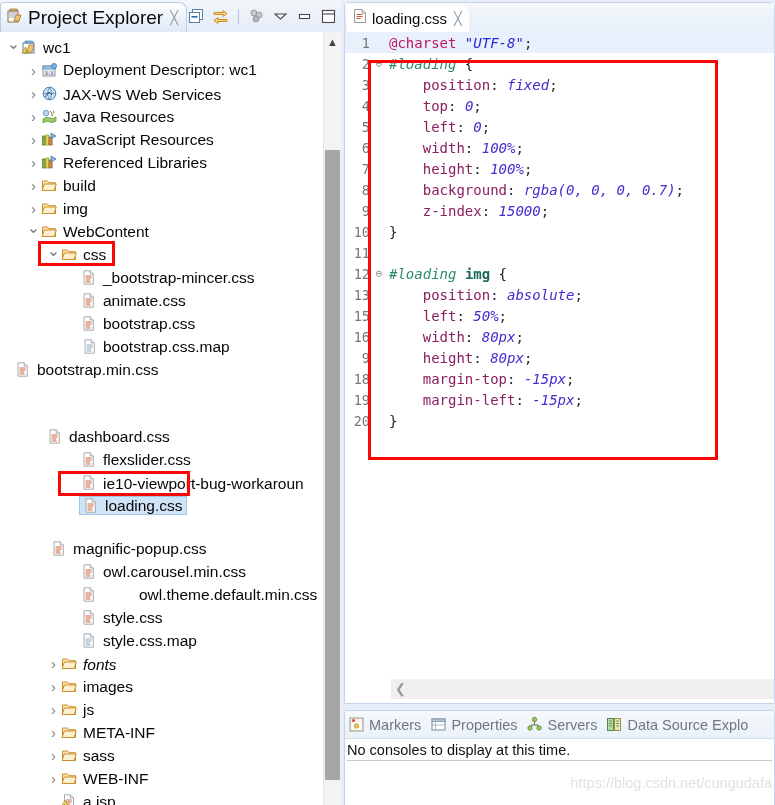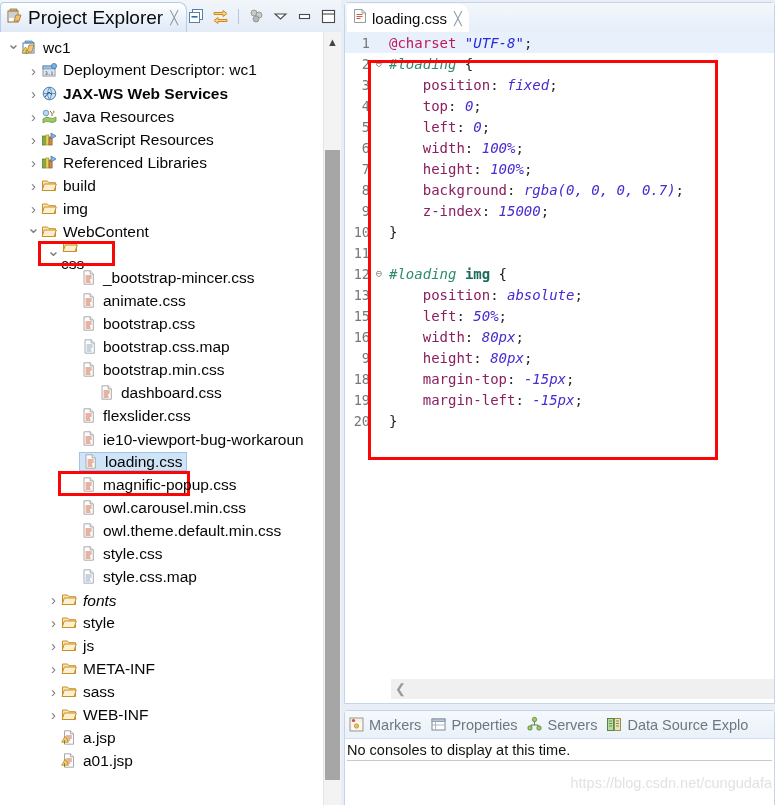--- a/index.html
+++ b/index.html
@@ -392,21 +392,21 @@
                   <rect x="2" y="4" width="12" height="3" fill="#9ec4e8" stroke="#5a7fa8" stroke-width=".7"></rect>
                   <rect x="3" y="8" width="10" height="5" fill="#d8e4f0"></rect>
                   <text x="4" y="12.6" font-size="4.6" fill="#224" font-family="monospace">3.1</text>
                   <circle cx="13" cy="4" r="2.6" fill="#7db0e0" stroke="#3c6f9e" stroke-width=".7"></circle>
                 </svg></span>
               <span class="lbl">Deployment Descriptor: wc1</span>
             </span>
           </div>
           <div class="row" style="padding-left: 26px;">
             <span class="arrow" style="font-size: 15px;">›</span>
-            <span class="lbl-wrap" style="display: inline-flex; align-items: center; font-weight: bold;">
+            <span class="lbl-wrap" style="display: inline-flex; align-items: flex-end;">
               <span class="ticon"><svg width="17" height="17" viewBox="0 0 17 17">
                   <circle cx="8.5" cy="8.5" r="6.3" fill="#cfe3f5" stroke="#4a7fae" stroke-width="1"></circle>
                   <path d="M2.5 8.5 h12 M8.5 2.5 q4 6 0 12 M8.5 2.5 q-4 6 0 12" fill="none" stroke="#4a7fae" stroke-width=".8"></path>
                   <path d="M4 12 l4 -5 l3 3" fill="none" stroke="#2a5a8a" stroke-width="1"></path>
                 </svg></span>
               <span class="lbl">JAX-WS Web Services</span>
             </span>
           </div>
           <div class="row" style="padding-left: 26px;">
             <span class="arrow" style="font-size: 15px;">›</span>
@@ -469,21 +469,21 @@
             <span class="lbl-wrap" style="display: inline-flex; align-items: center;">
               <span class="ticon"><svg width="17" height="17" viewBox="0 0 17 17">
                   <path d="M1.5 4 h5 l1.5 1.7 h6.5 v7.8 h-13 z" fill="#fbe3b4" stroke="#c98f28" stroke-width="1"></path>
                   <path d="M3.3 7 h12 l-2.2 6.5 h-12 z" fill="#fdf0d0" stroke="#c98f28" stroke-width="1"></path>
                 </svg></span>
               <span class="lbl">WebContent</span>
             </span>
           </div>
           <div class="row" style="padding-left: 46px;">
             <span class="arrow" style="font-size: 16px; position: relative; top: -4px;">⌄</span>
-            <span class="lbl-wrap" style="display: inline-flex; align-items: center; flex-direction: column;">
+            <span class="lbl-wrap" style="display: inline-flex; align-items: center;">
               <span class="ticon"><svg width="17" height="17" viewBox="0 0 17 17">
                   <path d="M1.5 4 h5 l1.5 1.7 h6.5 v7.8 h-13 z" fill="#fbe3b4" stroke="#c98f28" stroke-width="1"></path>
                   <path d="M3.3 7 h12 l-2.2 6.5 h-12 z" fill="#fdf0d0" stroke="#c98f28" stroke-width="1"></path>
                 </svg></span>
               <span class="lbl">css</span>
             </span>
           </div>
           <div class="redbox" style="left: 38px; top: 209px; width: 77px; height: 25px;"></div>
           <div class="row" style="padding-left: 66px;">
             <span class="arrow none"></span>
@@ -522,32 +522,32 @@
             <span class="arrow none"></span>
             <span class="lbl-wrap" style="display: inline-flex; align-items: center; text-align: center;">
               <span class="ticon"><svg width="17" height="17" viewBox="0 0 17 17">
                   <path d="M3 1.8 h6.2 l3.1 3.1 v10.3 h-9.3 z" fill="#fdfdfd" stroke="#9aa6b5" stroke-width=".9"></path>
                   <path d="M9.2 1.8 v3.1 h3.1" fill="#eef2f6" stroke="#9aa6b5" stroke-width=".9"></path>
                   <path d="M4.6 7 h6 M4.6 9 h6 M4.6 11 h4.5 M4.6 13 h5" stroke="#8fa4bb" stroke-width=".95"></path>
                 </svg></span>
               <span class="lbl">bootstrap.css.map</span>
             </span>
           </div>
-          <div class="row" style="padding-left: 66px;">
+          <div class="row" style="">
             <span class="arrow none"></span>
             <span class="lbl-wrap" style="display: inline-flex; align-items: center;">
               <span class="ticon"><svg width="17" height="17" viewBox="0 0 17 17">
                   <path d="M3 1.8 h6.2 l3.1 3.1 v10.3 h-9.3 z" fill="#fdfdfd" stroke="#a0a0a0" stroke-width=".9"></path>
                   <path d="M9.2 1.8 v3.1 h3.1" fill="#eef2f6" stroke="#a0a0a0" stroke-width=".9"></path>
                   <path d="M4.6 7 h6 M4.6 9 h6 M4.6 11 h4.5 M4.6 13 h5" stroke="#d0603a" stroke-width=".95"></path>
                 </svg></span>
               <span class="lbl">bootstrap.min.css</span>
             </span>
           </div>
-          <div class="row" style="padding-left: 84px;">
+          <div class="row" style="padding-left: 32px; margin-top: 44px;">
             <span class="arrow none"></span>
             <span class="lbl-wrap" style="display: inline-flex; align-items: center;">
               <span class="ticon"><svg width="17" height="17" viewBox="0 0 17 17">
                   <path d="M3 1.8 h6.2 l3.1 3.1 v10.3 h-9.3 z" fill="#fdfdfd" stroke="#a0a0a0" stroke-width=".9"></path>
                   <path d="M9.2 1.8 v3.1 h3.1" fill="#eef2f6" stroke="#a0a0a0" stroke-width=".9"></path>
                   <path d="M4.6 7 h6 M4.6 9 h6 M4.6 11 h4.5 M4.6 13 h5" stroke="#d0603a" stroke-width=".95"></path>
                 </svg></span>
               <span class="lbl">dashboard.css</span>
             </span>
           </div>
@@ -578,21 +578,21 @@
             <span class="lbl-wrap" style="display: inline-flex; align-items: center;">
               <span class="ticon"><svg width="17" height="17" viewBox="0 0 17 17">
                   <path d="M3 1.8 h6.2 l3.1 3.1 v10.3 h-9.3 z" fill="#fdfdfd" stroke="#a0a0a0" stroke-width=".9"></path>
                   <path d="M9.2 1.8 v3.1 h3.1" fill="#eef2f6" stroke="#a0a0a0" stroke-width=".9"></path>
                   <path d="M4.6 7 h6 M4.6 9 h6 M4.6 11 h4.5 M4.6 13 h5" stroke="#d0603a" stroke-width=".95"></path>
                 </svg></span>
               <span class="lbl">loading.css</span>
             </span>
           </div>
           <div class="redbox" style="left: 58px; top: 439px; width: 132px; height: 25px;"></div>
-          <div class="row" style="padding-left: 66px;">
+          <div class="row" style="padding-left: 36px; margin-top: 20px;">
             <span class="arrow none"></span>
             <span class="lbl-wrap" style="display: inline-flex; align-items: center;">
               <span class="ticon"><svg width="17" height="17" viewBox="0 0 17 17">
                   <path d="M3 1.8 h6.2 l3.1 3.1 v10.3 h-9.3 z" fill="#fdfdfd" stroke="#a0a0a0" stroke-width=".9"></path>
                   <path d="M9.2 1.8 v3.1 h3.1" fill="#eef2f6" stroke="#a0a0a0" stroke-width=".9"></path>
                   <path d="M4.6 7 h6 M4.6 9 h6 M4.6 11 h4.5 M4.6 13 h5" stroke="#d0603a" stroke-width=".95"></path>
                 </svg></span>
               <span class="lbl">magnific-popup.css</span>
             </span>
           </div>
@@ -602,21 +602,21 @@
               <span class="ticon"><svg width="17" height="17" viewBox="0 0 17 17">
                   <path d="M3 1.8 h6.2 l3.1 3.1 v10.3 h-9.3 z" fill="#fdfdfd" stroke="#a0a0a0" stroke-width=".9"></path>
                   <path d="M9.2 1.8 v3.1 h3.1" fill="#eef2f6" stroke="#a0a0a0" stroke-width=".9"></path>
                   <path d="M4.6 7 h6 M4.6 9 h6 M4.6 11 h4.5 M4.6 13 h5" stroke="#d0603a" stroke-width=".95"></path>
                 </svg></span>
               <span class="lbl">owl.carousel.min.css</span>
             </span>
           </div>
           <div class="row" style="padding-left: 66px;">
             <span class="arrow none"></span>
-            <span class="lbl-wrap" style="display: inline-flex; align-items: center;">
+            <span class="lbl-wrap" style="display: inline-flex; align-items: center; gap: 36px;">
               <span class="ticon"><svg width="17" height="17" viewBox="0 0 17 17">
                   <path d="M3 1.8 h6.2 l3.1 3.1 v10.3 h-9.3 z" fill="#fdfdfd" stroke="#a0a0a0" stroke-width=".9"></path>
                   <path d="M9.2 1.8 v3.1 h3.1" fill="#eef2f6" stroke="#a0a0a0" stroke-width=".9"></path>
                   <path d="M4.6 7 h6 M4.6 9 h6 M4.6 11 h4.5 M4.6 13 h5" stroke="#d0603a" stroke-width=".95"></path>
                 </svg></span>
               <span class="lbl">owl.theme.default.min.css</span>
             </span>
           </div>
           <div class="row" style="padding-left: 66px;">
             <span class="arrow none"></span>
@@ -650,21 +650,21 @@
               <span class="lbl">fonts</span>
             </span>
           </div>
           <div class="row" style="padding-left: 46px;">
             <span class="arrow" style="font-size: 15px;">›</span>
             <span class="lbl-wrap" style="display: inline-flex; align-items: center;">
               <span class="ticon"><svg width="17" height="17" viewBox="0 0 17 17">
                   <path d="M1.5 4 h5 l1.5 1.7 h6.5 v7.8 h-13 z" fill="#fbe3b4" stroke="#c98f28" stroke-width="1"></path>
                   <path d="M3.3 7 h12 l-2.2 6.5 h-12 z" fill="#fdf0d0" stroke="#c98f28" stroke-width="1"></path>
                 </svg></span>
-              <span class="lbl">style</span>
+              <span class="lbl">images</span>
             </span>
           </div>
           <div class="row" style="padding-left: 46px;">
             <span class="arrow" style="font-size: 15px;">›</span>
             <span class="lbl-wrap" style="display: inline-flex; align-items: center;">
               <span class="ticon"><svg width="17" height="17" viewBox="0 0 17 17">
                   <path d="M1.5 4 h5 l1.5 1.7 h6.5 v7.8 h-13 z" fill="#fbe3b4" stroke="#c98f28" stroke-width="1"></path>
                   <path d="M3.3 7 h12 l-2.2 6.5 h-12 z" fill="#fdf0d0" stroke="#c98f28" stroke-width="1"></path>
                 </svg></span>
               <span class="lbl">js</span>

